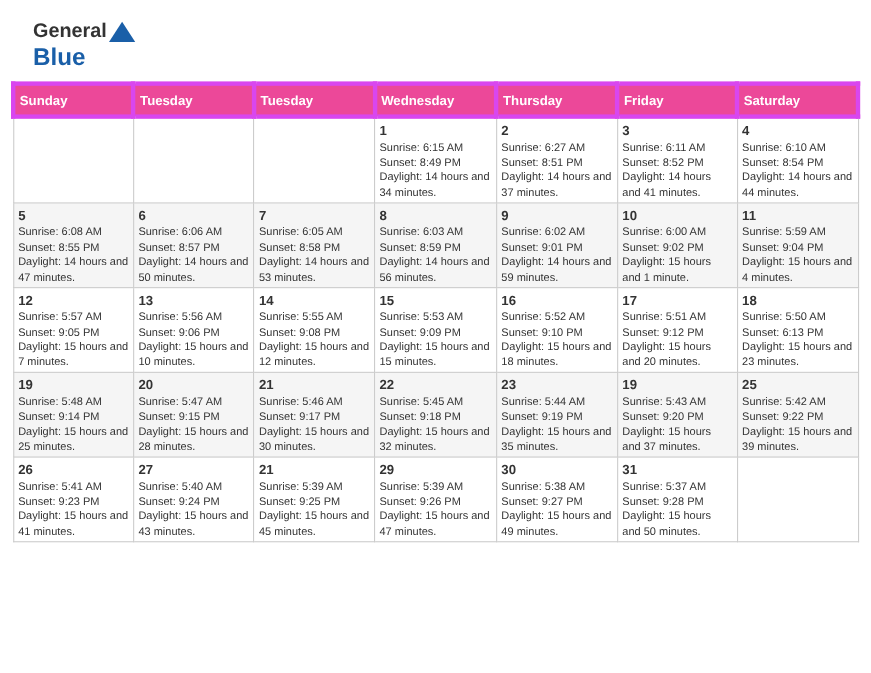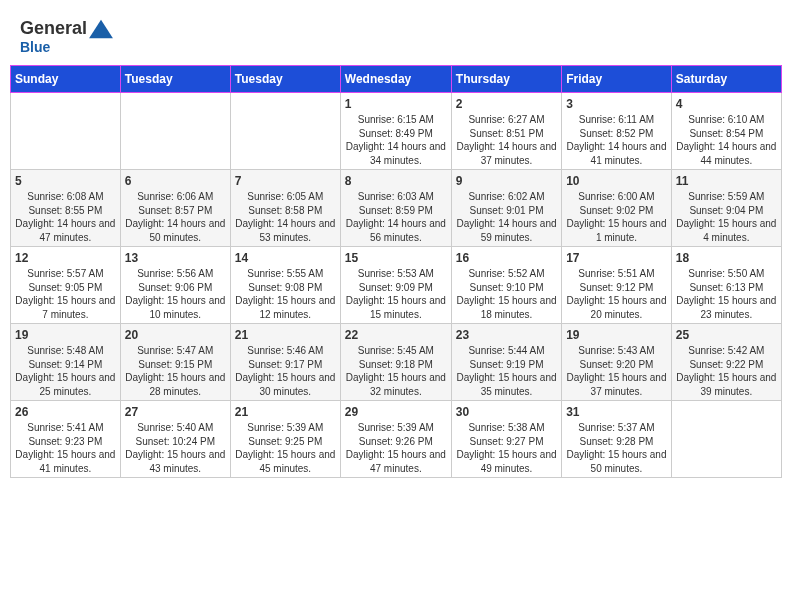--- a/index.html
+++ b/index.html
@@ -19,21 +19,21 @@
     .logo {
       display: flex;
       align-items: center;
     }
     .logo-text-general {
       font-size: 18px;
       font-weight: bold;
       color: #333;
     }
     .logo-text-blue {
-      font-size: 14px;
+      font-size: 22px;
       font-weight: bold;
       color: #1a5fa8;
     }
     .title-area {
       text-align: right;
     }
     .month-year {
       font-size: 28px;
       font-weight: bold;
       color: #333;
@@ -41,27 +41,27 @@
     .location {
       font-size: 14px;
       color: #555;
     }
     table {
       width: 100%;
       border-collapse: collapse;
       margin-top: 4px;
     }
     thead tr th {
-      background-color: #1d4ed8;
+      background-color: #ec4899;
       color: #fff;
       font-size: 12px;
       font-weight: bold;
       padding: 6px 4px;
       text-align: left;
-      border: 1px solid #d946ef;
+      border: 4px solid #d946ef;
     }
     tbody tr td {
       vertical-align: top;
       border: 1px solid #ccc;
       padding: 4px 4px 2px 4px;
       width: 113px;
       min-height: 80px;
       font-size: 10px;
       color: #333;
       background: #fff;
@@ -72,32 +72,31 @@
     .day-num {
       font-size: 12px;
       font-weight: bold;
       margin-bottom: 2px;
       display: block;
     }
     .day-info {
       font-size: 10px;
       line-height: 1.35;
       color: #333;
-      text-align: center;
     }
     td.empty {
       background: #fff !important;
     }
   </style>
 </head>
 <body>
 
 <div class="header">
   <div class="logo">
-      <div style="display: flex; flex-direction: column; line-height: 1.1;">
+      <div style="display: flex; flex-direction: column; line-height: 1.1; margin-left: 10px;">
         <div style="display: flex; align-items: center;">
           <span class="logo-text-general">General</span>
           <svg viewBox="0 0 30 24" width="28" height="22">
             <polygon points="15,2 28,22 2,22" fill="#1a5fa8"></polygon>
           </svg>
         </div>
         <span class="logo-text-blue">Blue</span>
       </div>
     </div>
   <div class="title-area">
@@ -309,21 +308,21 @@
         <td>
           <span class="day-num">26</span>
           <div class="day-info">Sunrise: 5:41 AM
 Sunset: 9:23 PM
 Daylight: 15 hours
 and 41 minutes.</div>
         </td>
         <td>
           <span class="day-num">27</span>
           <div class="day-info">Sunrise: 5:40 AM
-Sunset: 10:24 PM
+Sunset: 9:24 PM
 Daylight: 15 hours
 and 43 minutes.</div>
         </td>
         <td>
           <span class="day-num">21</span>
           <div class="day-info">Sunrise: 5:39 AM
 Sunset: 9:25 PM
 Daylight: 15 hours
 and 45 minutes.</div>
         </td>

